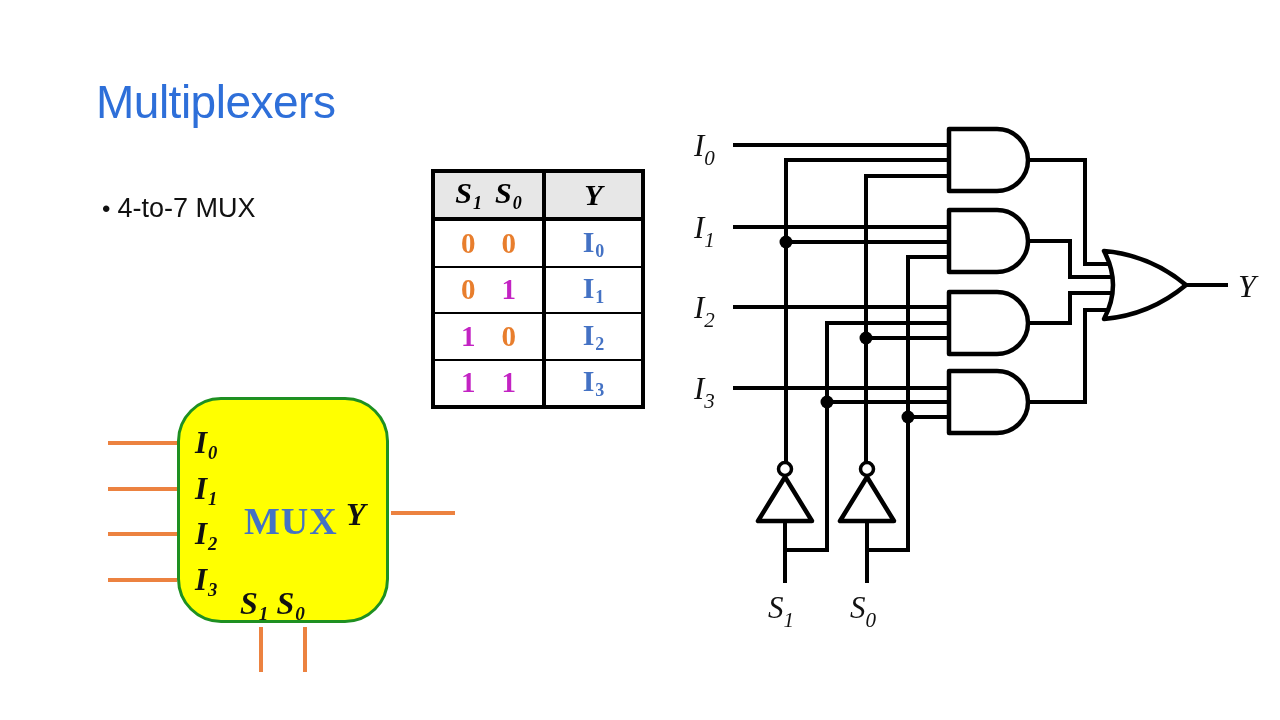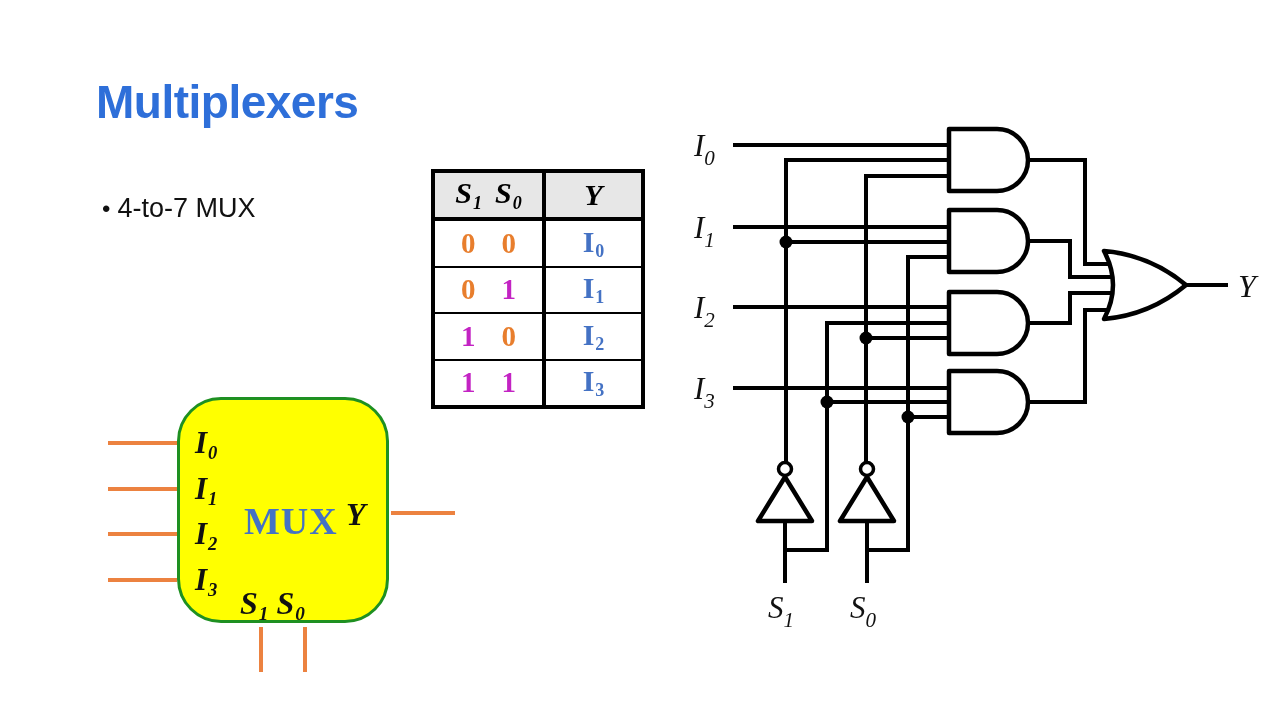--- a/index.html
+++ b/index.html
@@ -3,21 +3,21 @@
 <meta charset="utf-8">
 <style>
   html,body { margin:0; padding:0; background:#888; }
   #slide {
     position:relative; width:1280px; height:720px; background:#ffffff;
     overflow:hidden; font-family:"Liberation Sans", sans-serif;
   }
   
   #title {
     position:absolute; left:96px; top:75px;
-    font-size:46px; color:#2E6FD9; letter-spacing:-0.5px;font-weight:bold;
+    font-size:46px; color:#2E6FD9; letter-spacing:-0.5px;
   }
   #bullet-row {
     position:absolute; left:102px; top:193px;
     font-size:27px; color:#111; display:flex; align-items:center;
   }
   #bullet-row .dot { font-size:24px; margin-right:7px; }
   
   #truth-table {
     position:absolute; left:431px; top:169px; width:214px; height:240px;
     border:4px solid #000; box-sizing:border-box; background:#fff;

